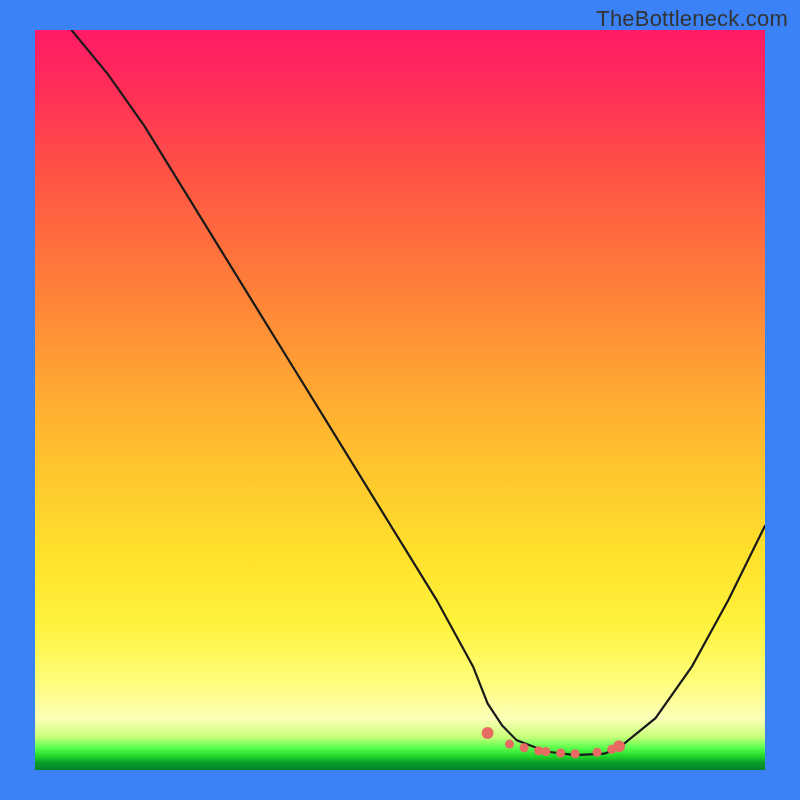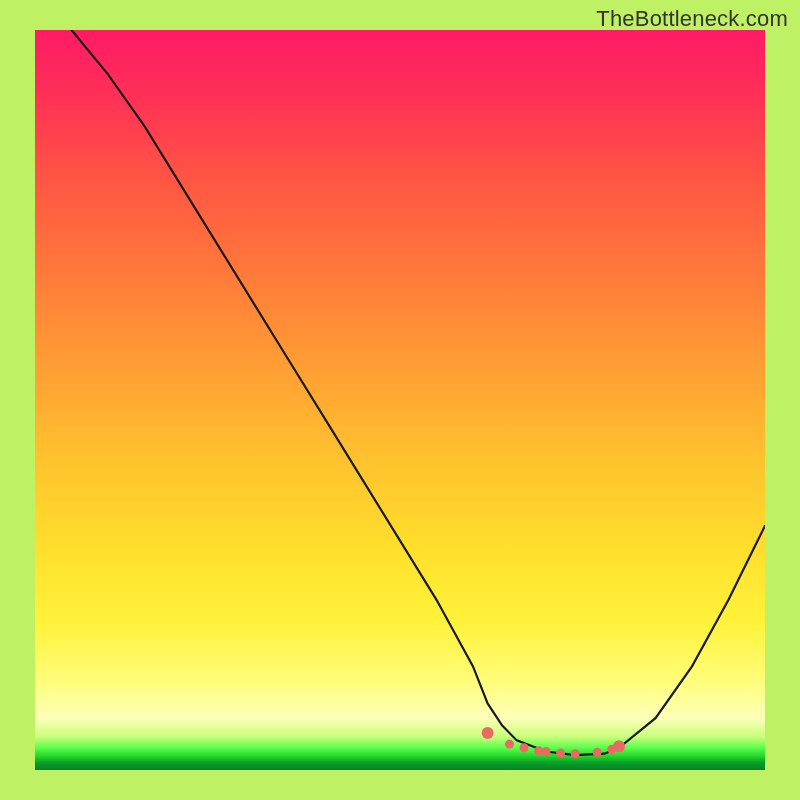--- a/index.html
+++ b/index.html
@@ -8,21 +8,21 @@
     background: #000;
     width: 800px;
     height: 800px;
     overflow: hidden;
     font-family: Arial, Helvetica, sans-serif;
   }
   .frame {
     position: relative;
     width: 800px;
     height: 800px;
-    background: #bef264;
+    background: #3b82f6;
   }
   .watermark {
     position: absolute;
     top: 6px;
     right: 12px;
     color: #333;
     font-size: 22px;
     font-weight: 500;
     letter-spacing: 0.2px;
     z-index: 5;

